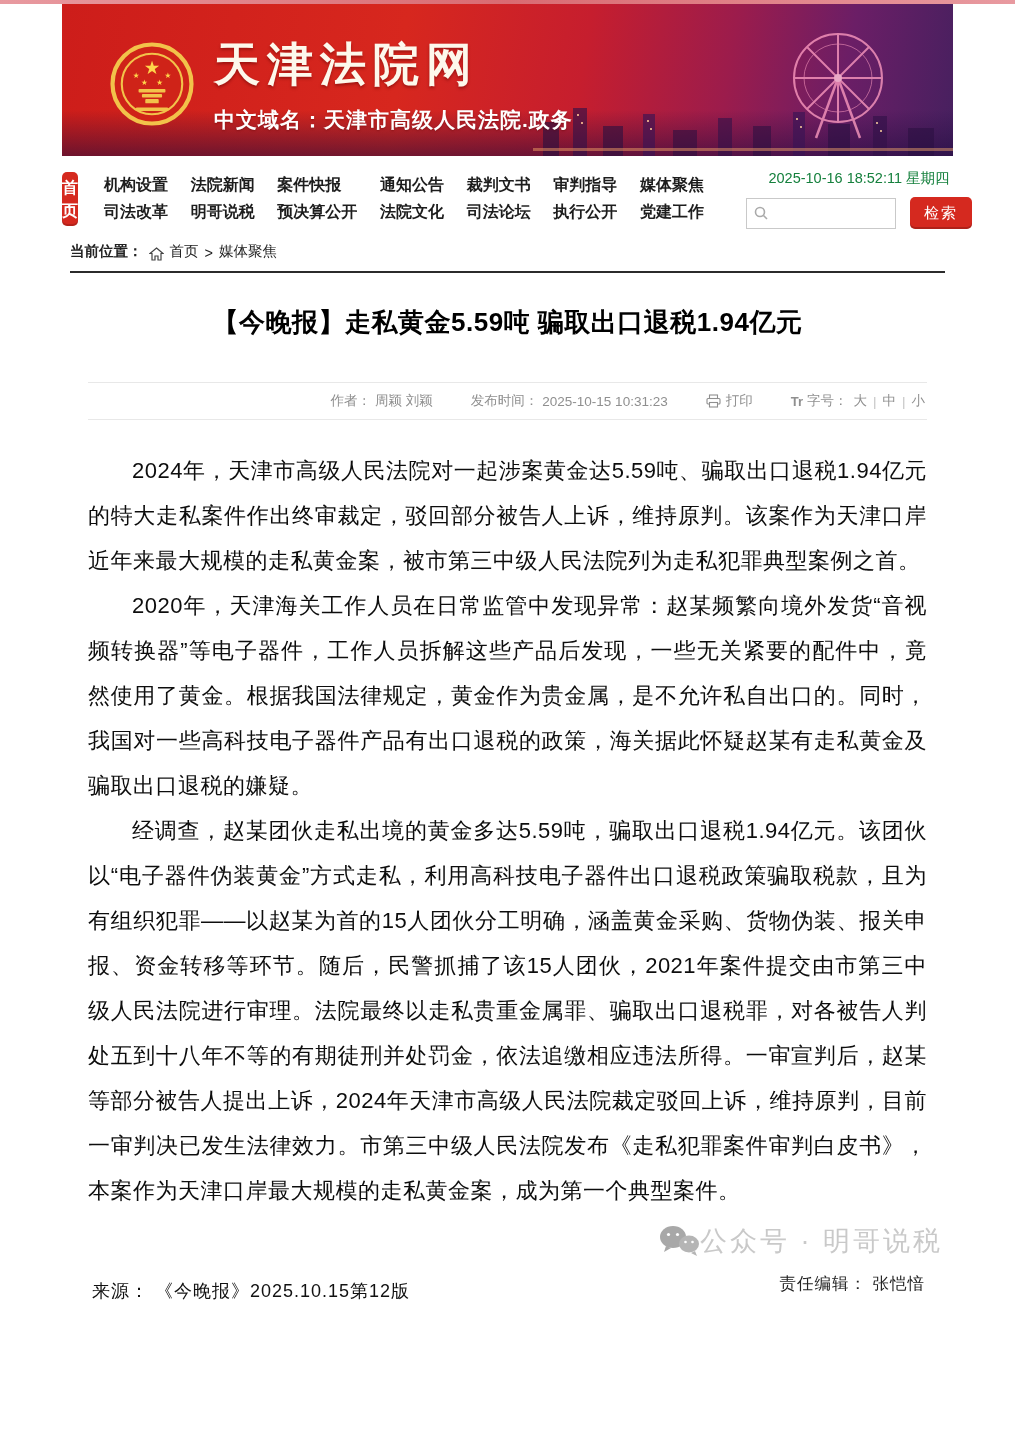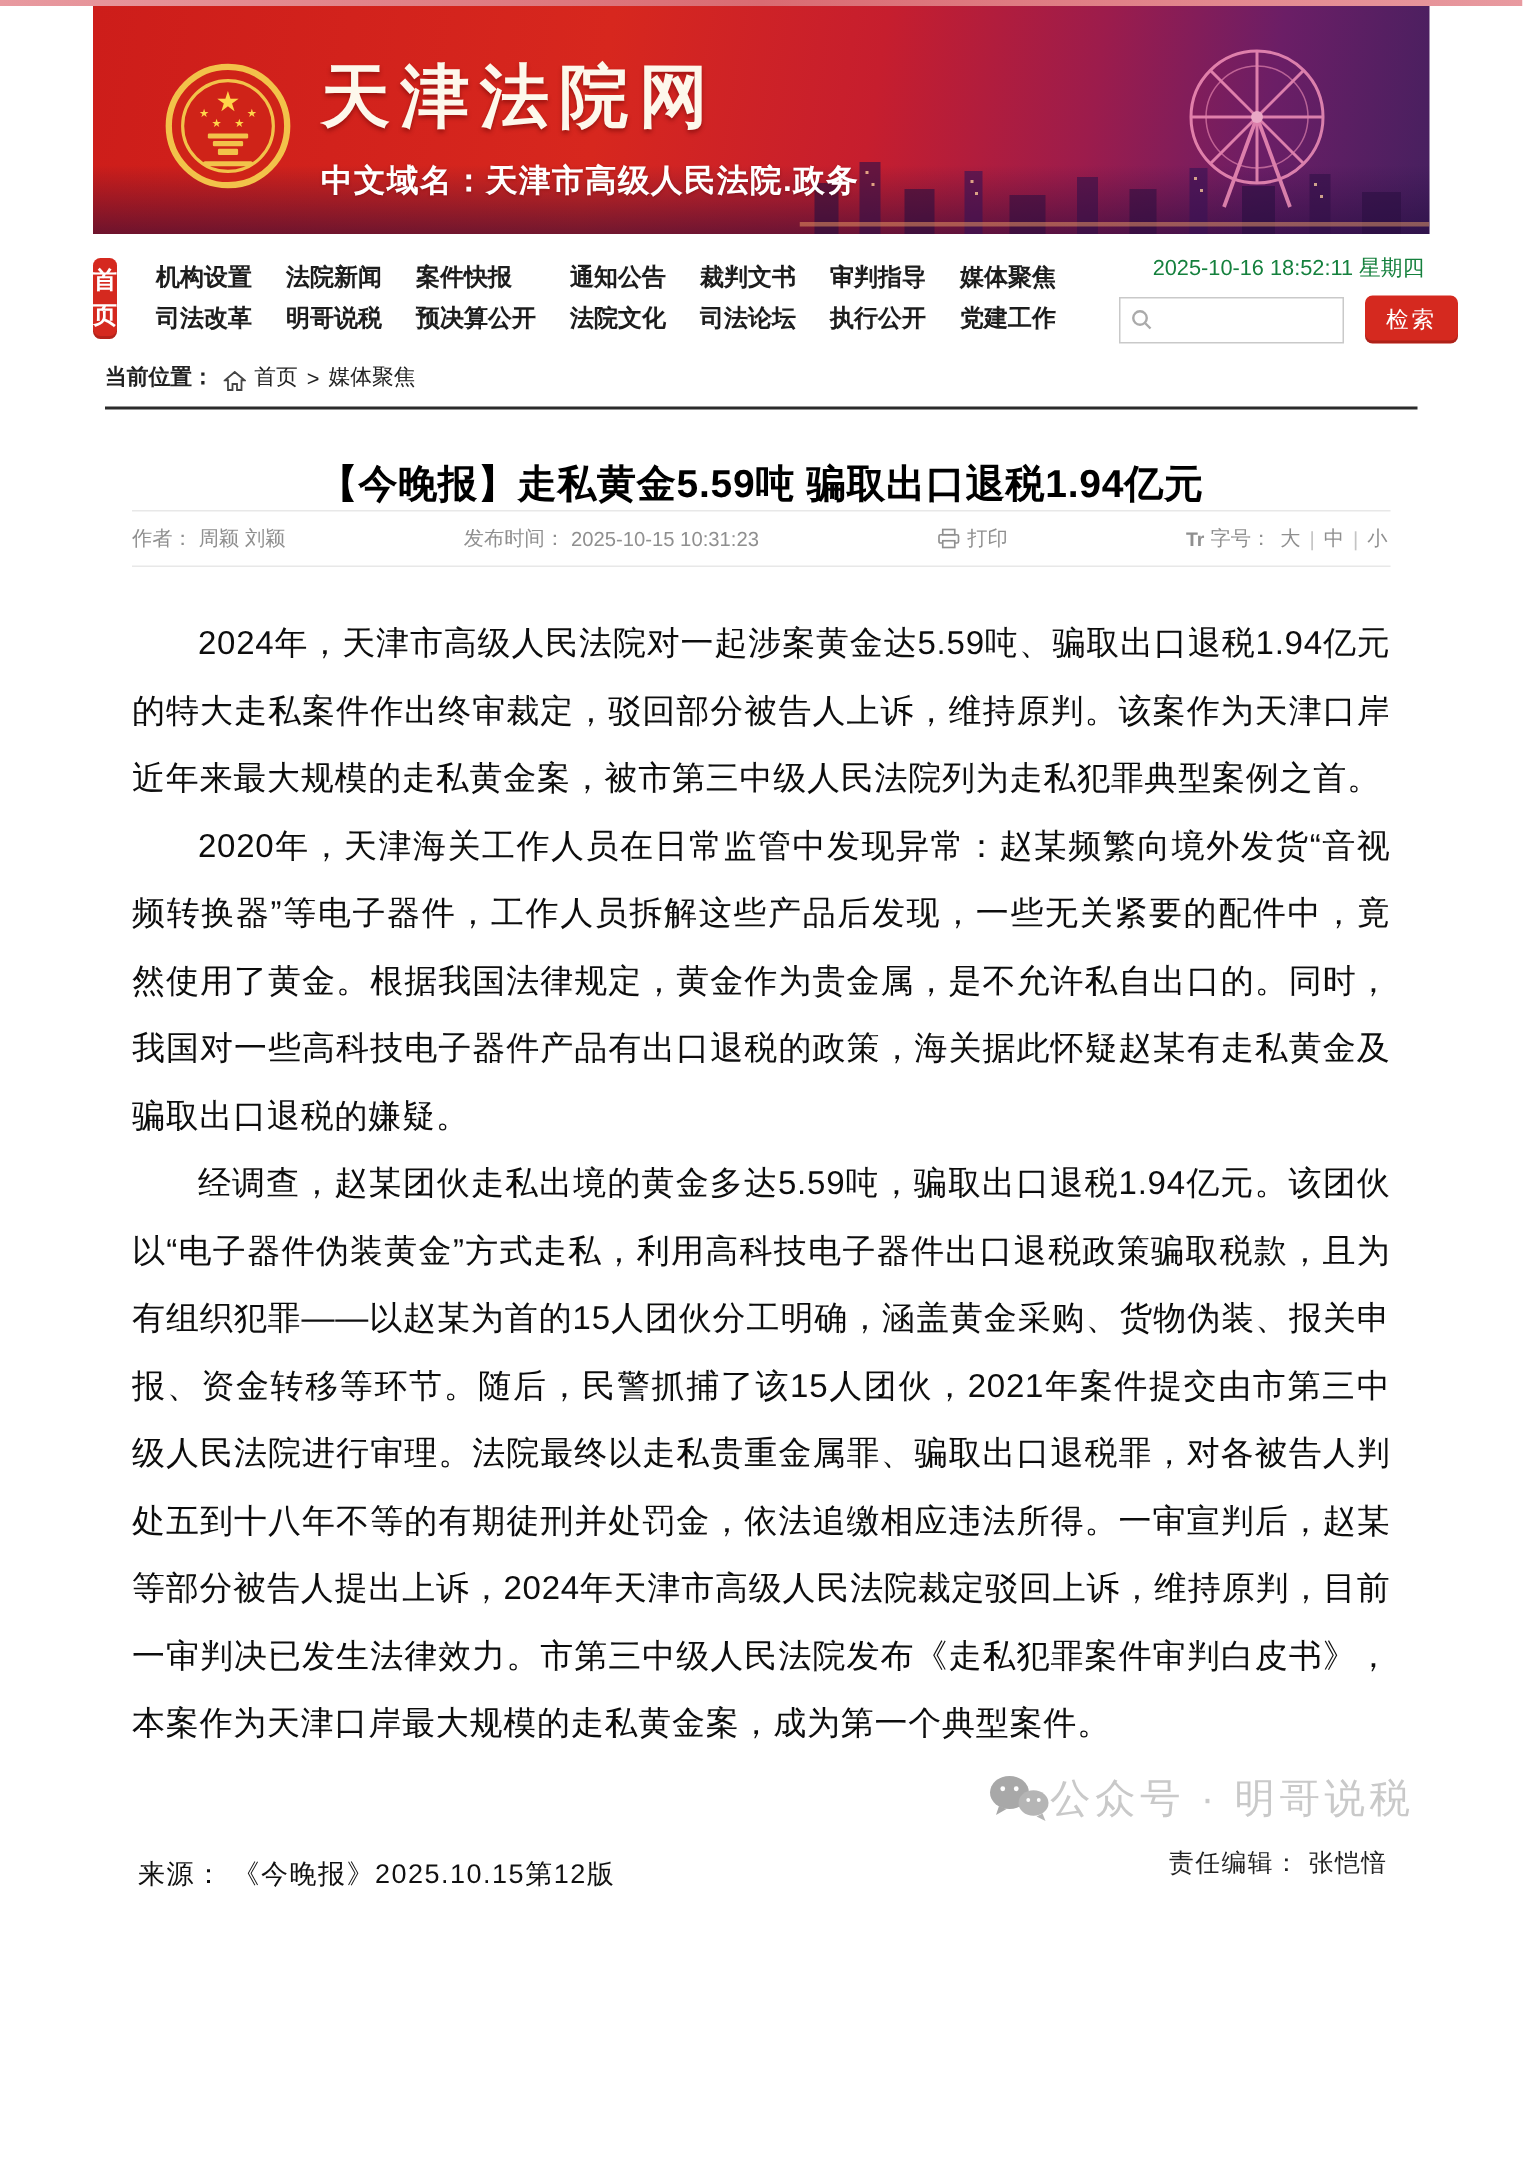--- a/index.html
+++ b/index.html
@@ -61,22 +61,22 @@
     padding:2px 8px 10px 8px; }
   .breadcrumb .bc-label { font-weight:bold; }
   .bc-link { cursor:pointer; }
   .dark-rule { border-bottom:2px solid #2b2b2b; margin:0 8px; }
 
   
   .article { padding:0 26px; }
   .article-title { text-align:center; font-size:26px; font-weight:bold; color:#000;
     margin-top:32px; letter-spacing:.5px; }
   .meta-row {
-    border-top:1px solid #e8e8e8; border-bottom:1px solid #e8e8e8;
-    padding:9px 0; display:flex; justify-content:space-between; align-items:center; gap:10px;
+    margin-top:42px; border-top:1px solid #e8e8e8; border-bottom:1px solid #e8e8e8;
+    padding:9px 0; display:flex; justify-content:flex-end; align-items:center; gap:10px;
     font-size:13.5px; color:#8f8f8f;
   }
   .meta-item { display:flex; align-items:center; gap:4px; }
   .meta-gap { width:18px; }
   .meta-action { cursor:pointer; display:flex; align-items:center; gap:5px; color:#8f8f8f; }
   .tr-glyph { font-size:13px; font-weight:bold; color:#8f8f8f; }
   .size-opt { cursor:pointer; padding:0 2px; }
   .size-sep { color:#c4c4c4; }
 
   .body-text { margin-top:28px; }

